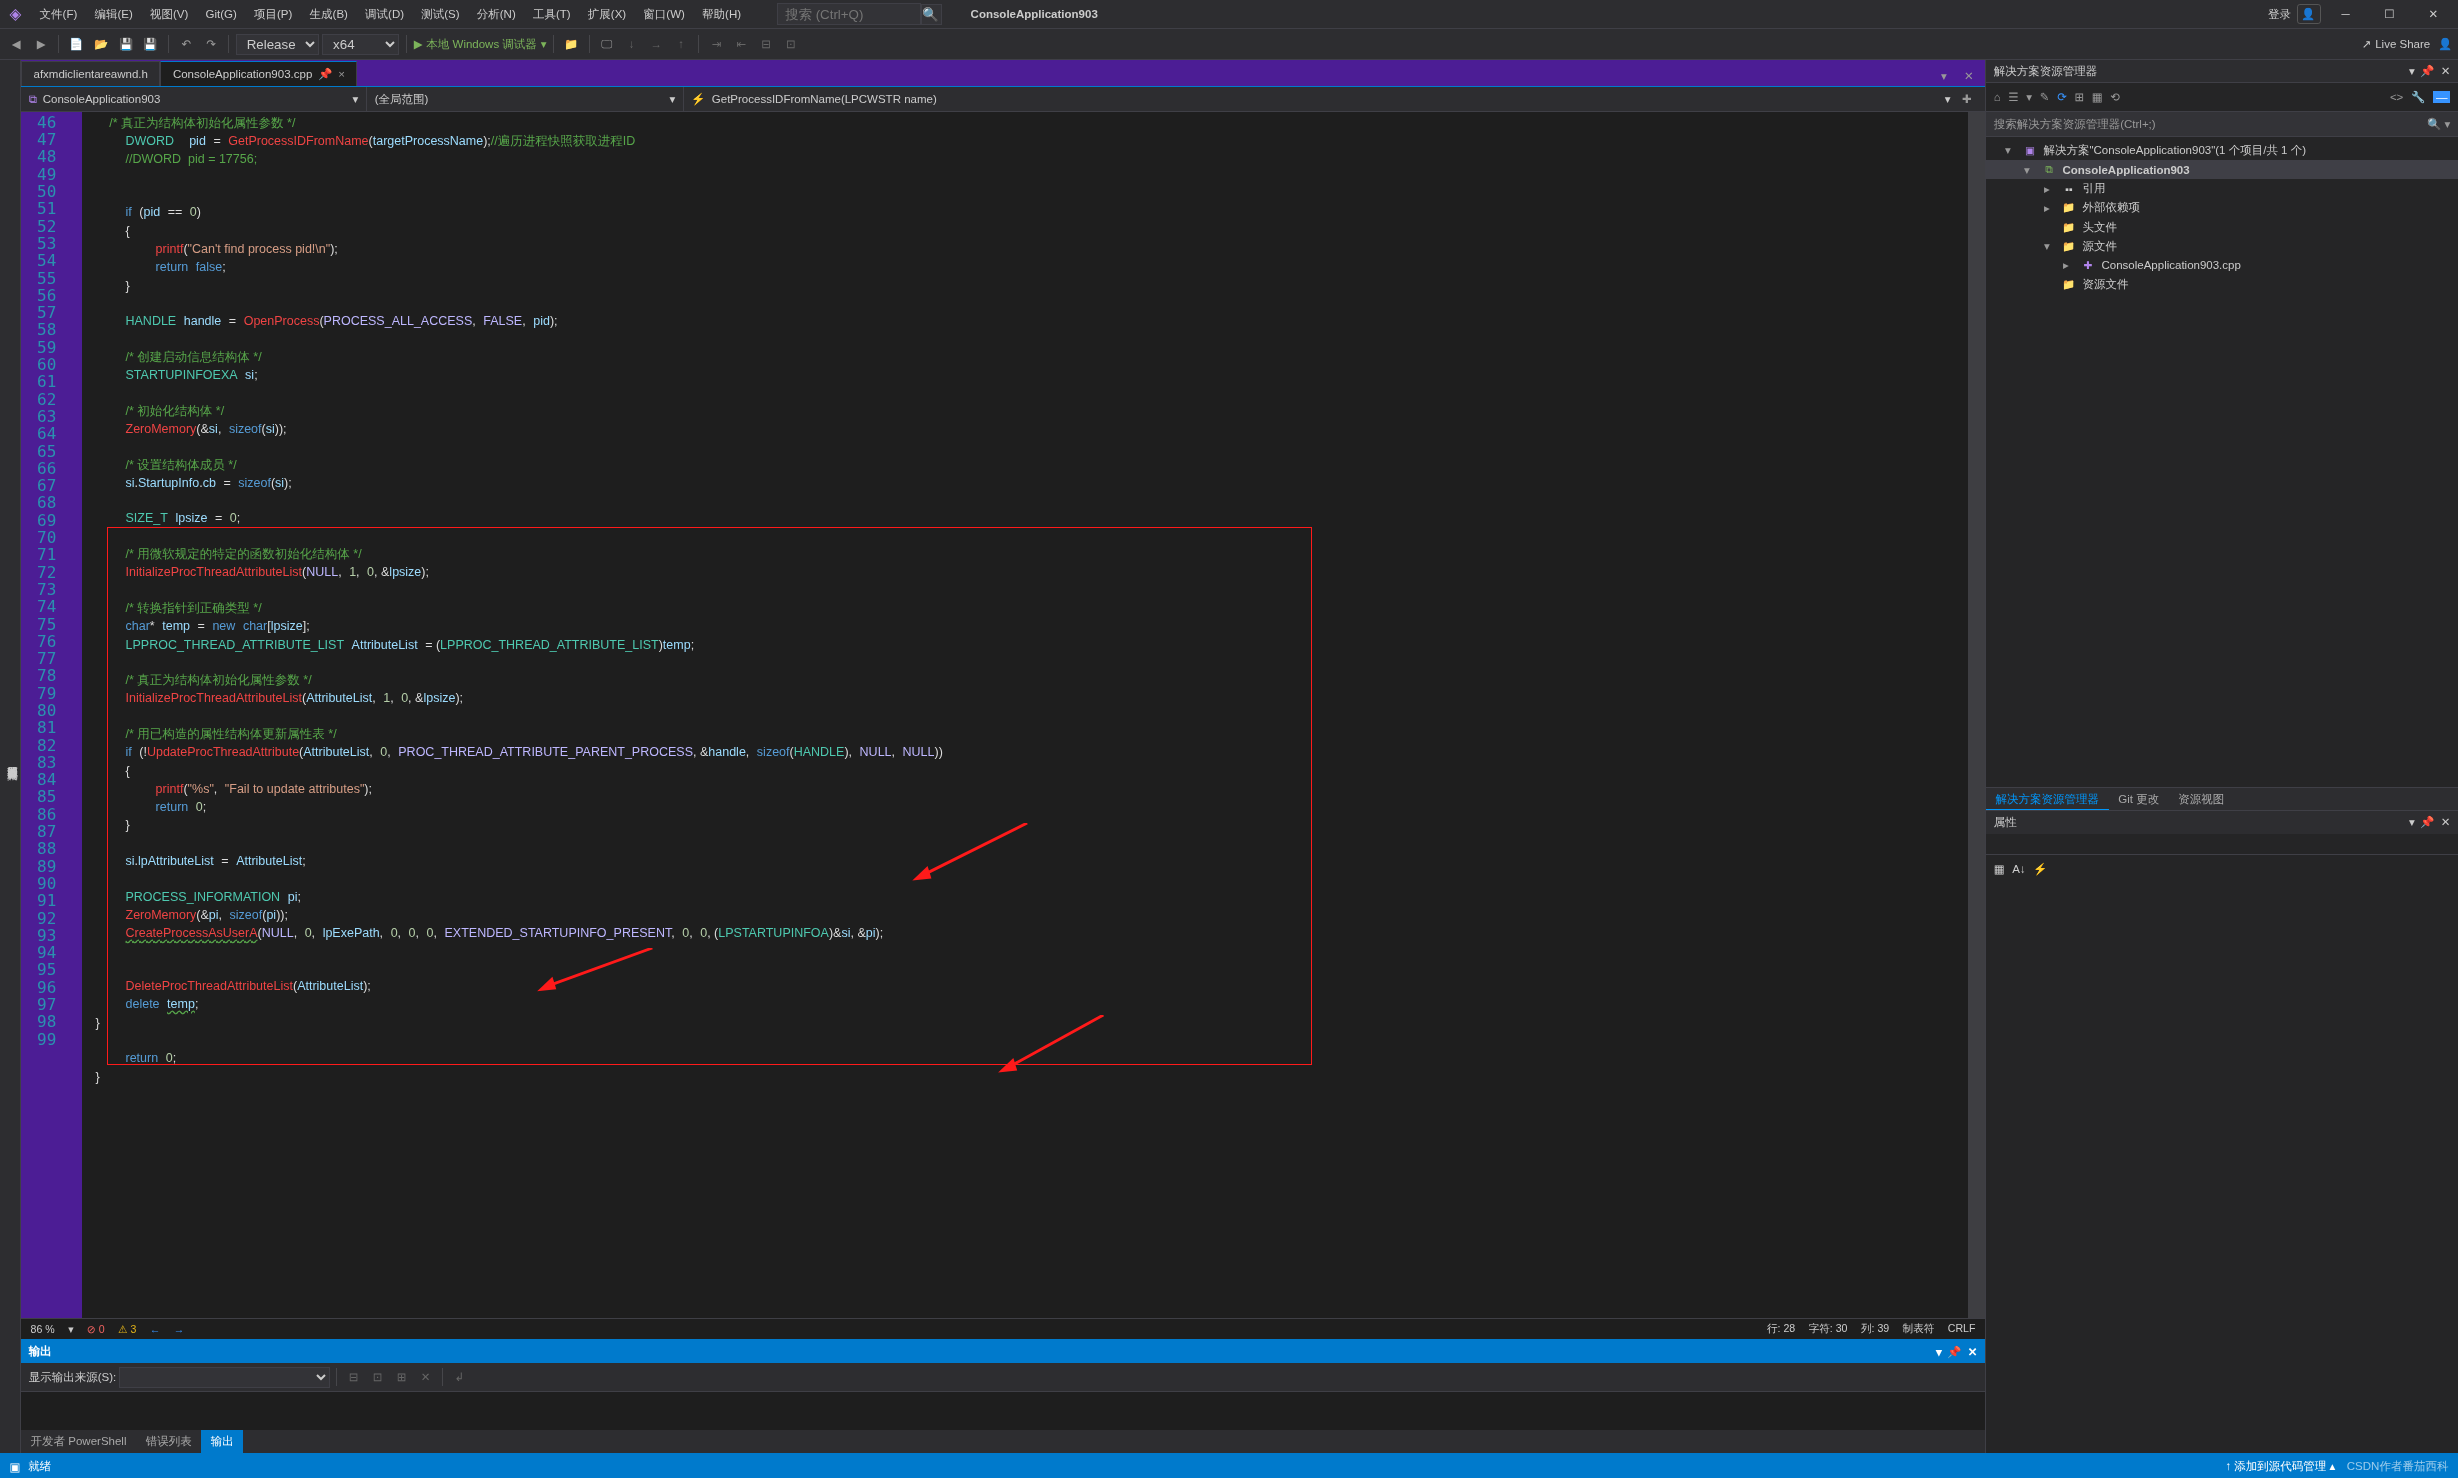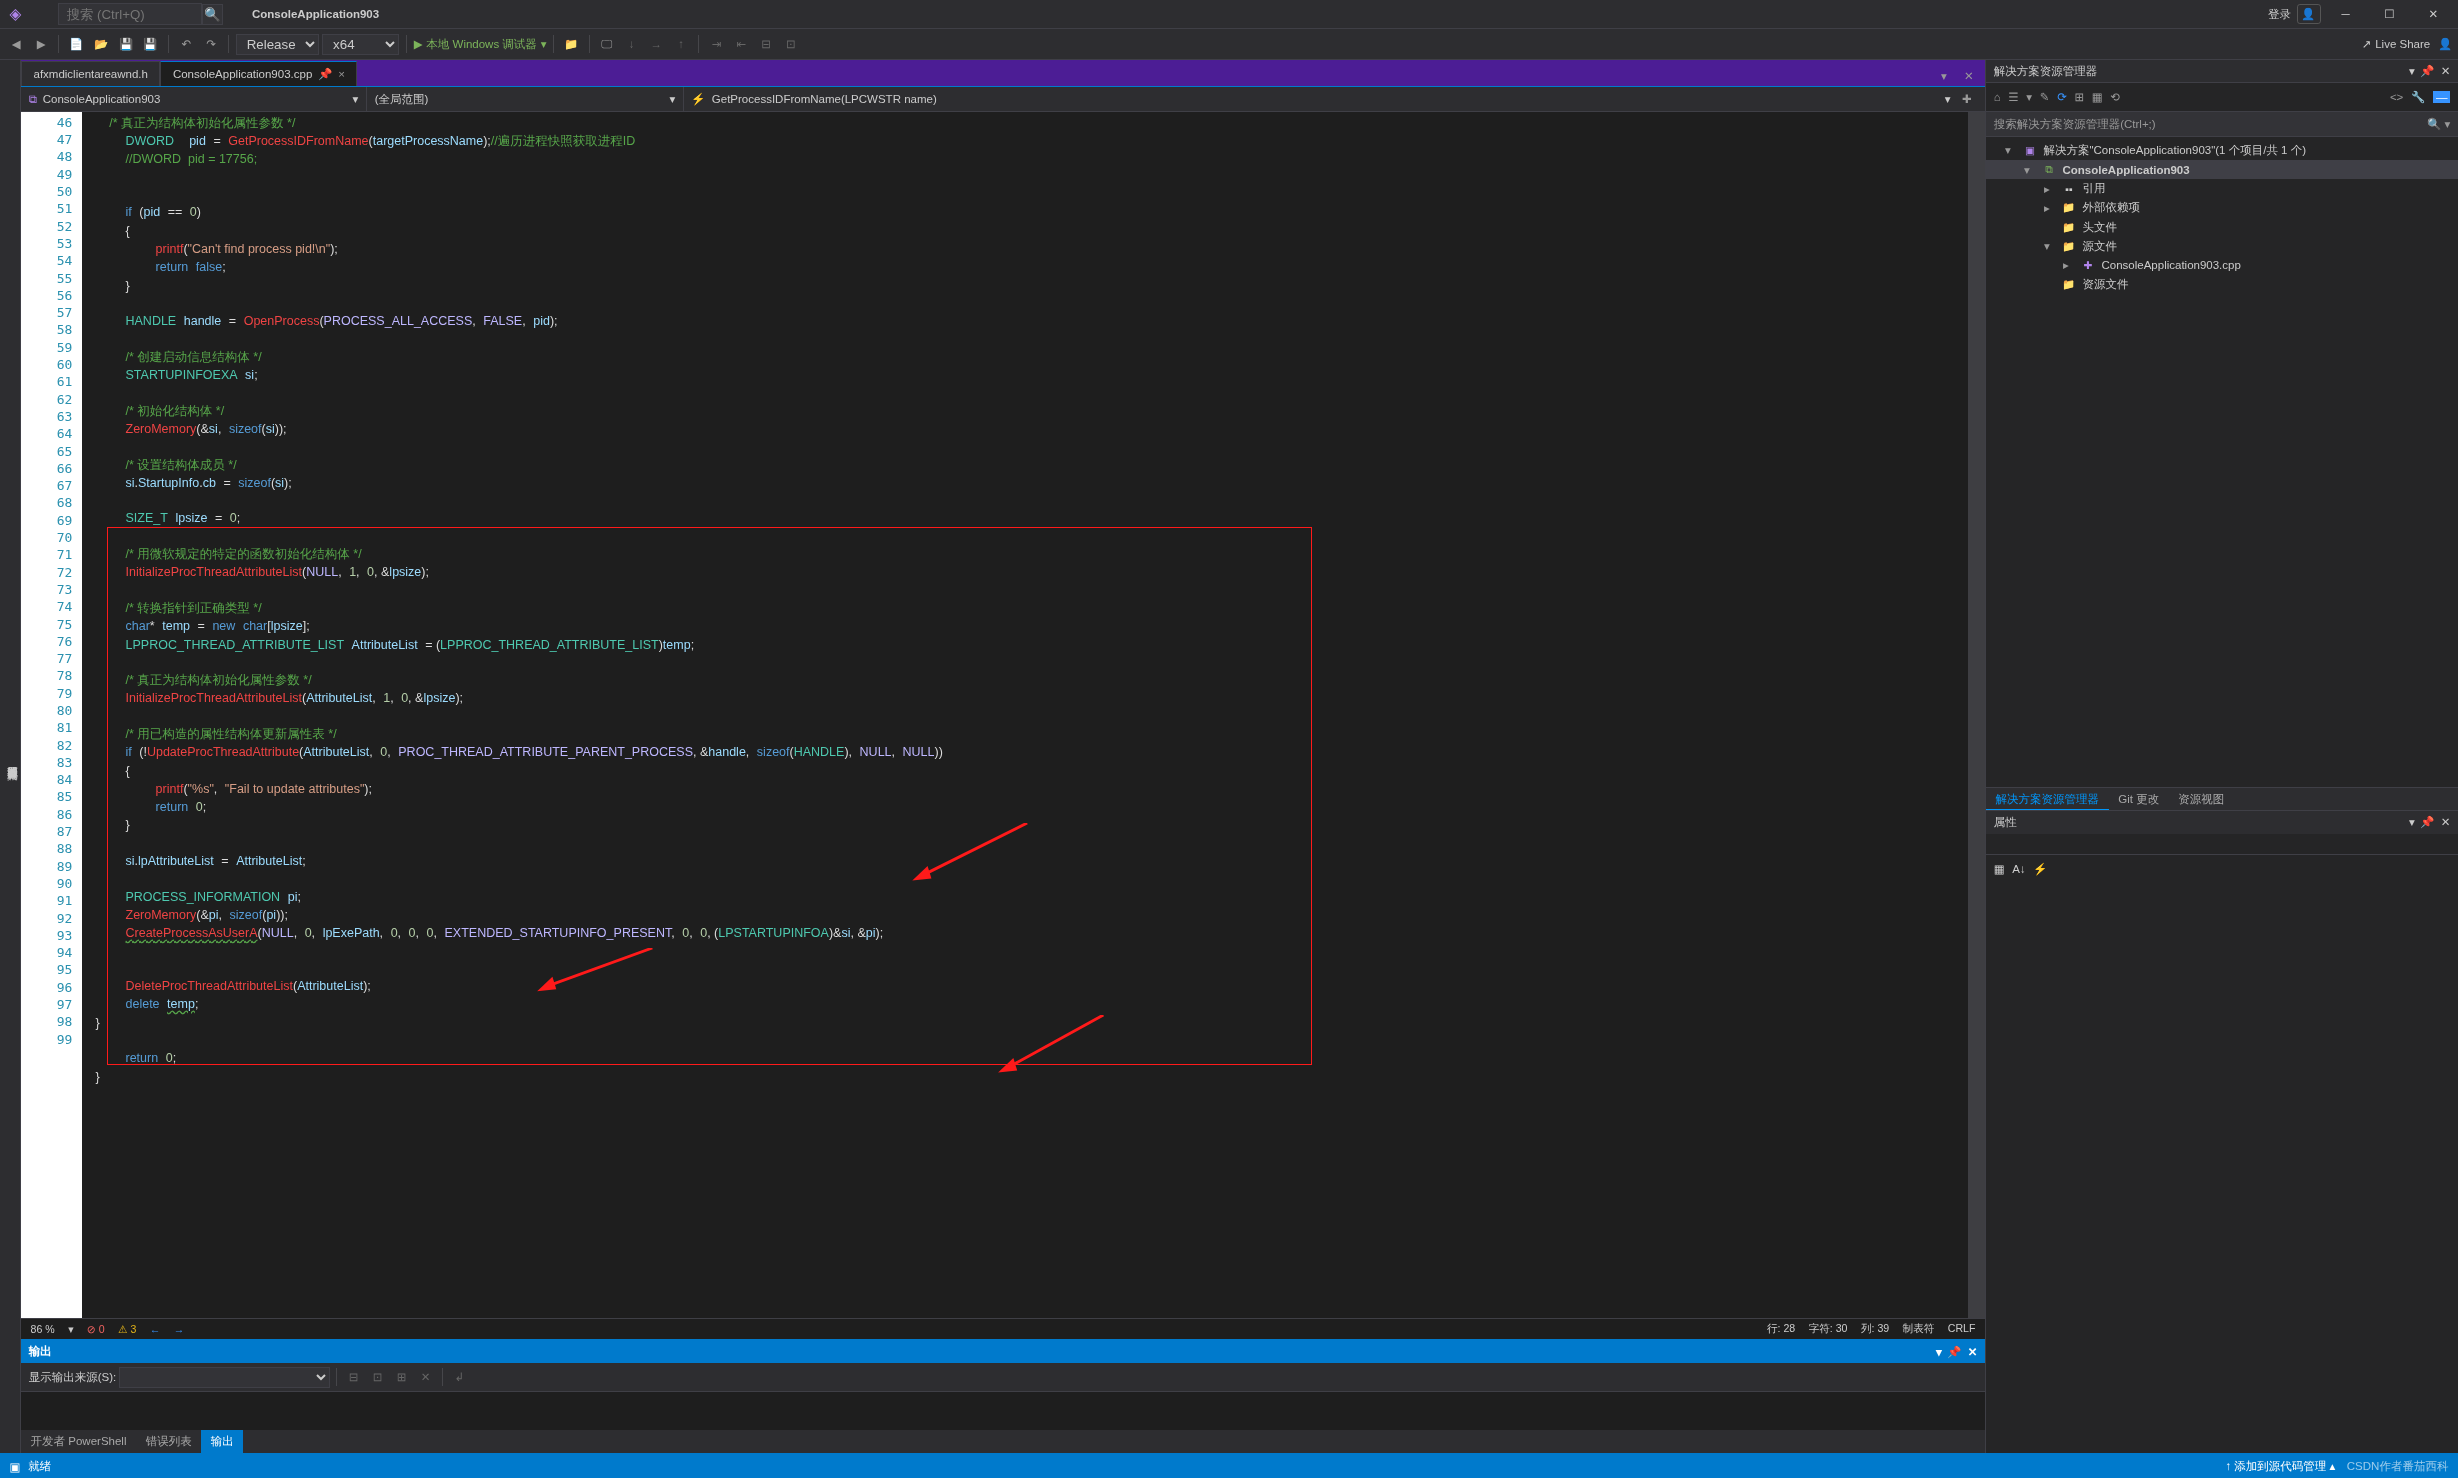--- a/index.html
+++ b/index.html
@@ -25,21 +25,21 @@
 .tabbar { height:27px; background:#4c1d95; display:flex; align-items:flex-end; border-bottom:1px solid #007acc; }
 .tab { height:25px; padding:0 11.5px; display:flex; align-items:center; gap:5.8px; background:#2d2d30; border:1px solid #3f3f46; border-bottom:none; font-size:11.5px; }
 .tab.active { background:#1e1e1e; border-top:1.9px solid #007acc; }
 .tabclose { color:#999; }
 .tabicons { margin-left:auto; display:flex; gap:3.8px; padding-right:5.8px; }
 .navbar { height:25px; background:#2d2d30; display:flex; align-items:center; border-bottom:1px solid #3f3f46; }
 .navdrop { flex:0 0 346px; border-right:1px solid #3f3f46; padding:0 7.7px; height:100%; display:flex; align-items:center; gap:5.8px; }
 .navdrop2 { flex:0 0 317px; border-right:1px solid #3f3f46; padding:0 7.7px; height:100%; display:flex; align-items:center; }
 .navdrop3 { flex:1; padding:0 7.7px; height:100%; display:flex; align-items:center; gap:5.8px; }
 .codewrap { flex:1; display:flex; overflow:hidden; position:relative; }
-.gutter { width:61px; background:#ffffff; text-align:right; padding-right:9.6px; color:#2b91af; font-family:Consolas,monospace; font-size:13px; line-height:17.3px; padding-top:1.9px; }
+.gutter { width:61px; background:#4c1d95; text-align:center; padding-right:9.6px; color:#2b91af; font-family:Consolas,monospace; font-size:16px; line-height:17.3px; padding-top:1.9px; }
 .foldcol { width:13.4px; background:#1e1e1e; }
 .code { flex:1; background:#1e1e1e; font-family:Consolas,monospace; font-size:12.5px; line-height:17.3px; padding-top:1.9px; white-space:pre; position:relative; }
 .code .c { color:#57a64a; }
 .code .k { color:#569cd6; }
 .code .kt { color:#4ec9b0; }
 .code .s { color:#d69d85; }
 .code .n { color:#b5cea8; }
 .code .fn { color:#ef4444; }
 .code .m { color:#beb7ff; }
 .code .p { color:#dcdcdc; }
@@ -79,20 +79,35 @@
 .propsbody { flex:1; background:#252526; }
 .appstatus { height:27px; background:#007acc; display:flex; align-items:center; padding:0 9.6px; color:#fff; }
 .appstatus .asright { margin-left:auto; display:flex; align-items:center; gap:11.5px; }
 .outtabwrap { padding-right:5.8px; }
 </style>
 </head>
 <body>
 
 <div class="titlebar">
   <div class="logo">◈</div>
+  <div class="menubar">
+    <span>文件(F)</span>
+    <span>编辑(E)</span>
+    <span>视图(V)</span>
+    <span>Git(G)</span>
+    <span>项目(P)</span>
+    <span>生成(B)</span>
+    <span>调试(D)</span>
+    <span>测试(S)</span>
+    <span>分析(N)</span>
+    <span>工具(T)</span>
+    <span>扩展(X)</span>
+    <span>窗口(W)</span>
+    <span>帮助(H)</span>
+  </div>
   <div class="searchwrap">
     <input class="searchbox" placeholder="搜索 (Ctrl+Q)" style="">
     <button class="searchbtn">🔍</button>
   </div>
   <div class="titletext">ConsoleApplication903</div>
   <div class="titleright">
     <span>登录</span>
     <span style="border:1px solid #555;border-radius:2.9px;padding:1.9px 3.8px;">👤</span>
     <div class="winbtn">─</div>
     <div class="winbtn">☐</div>

